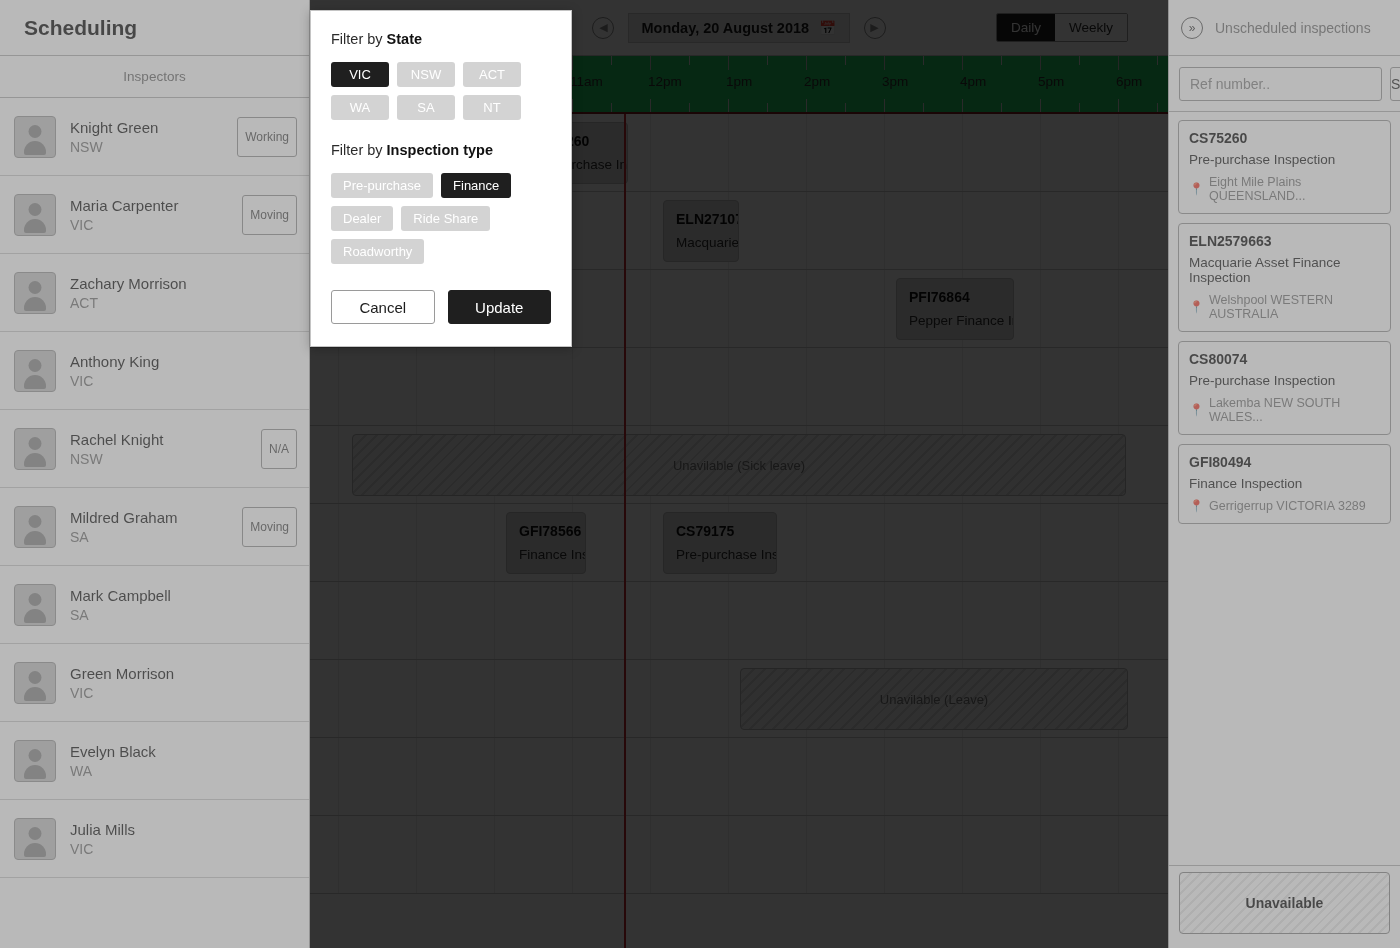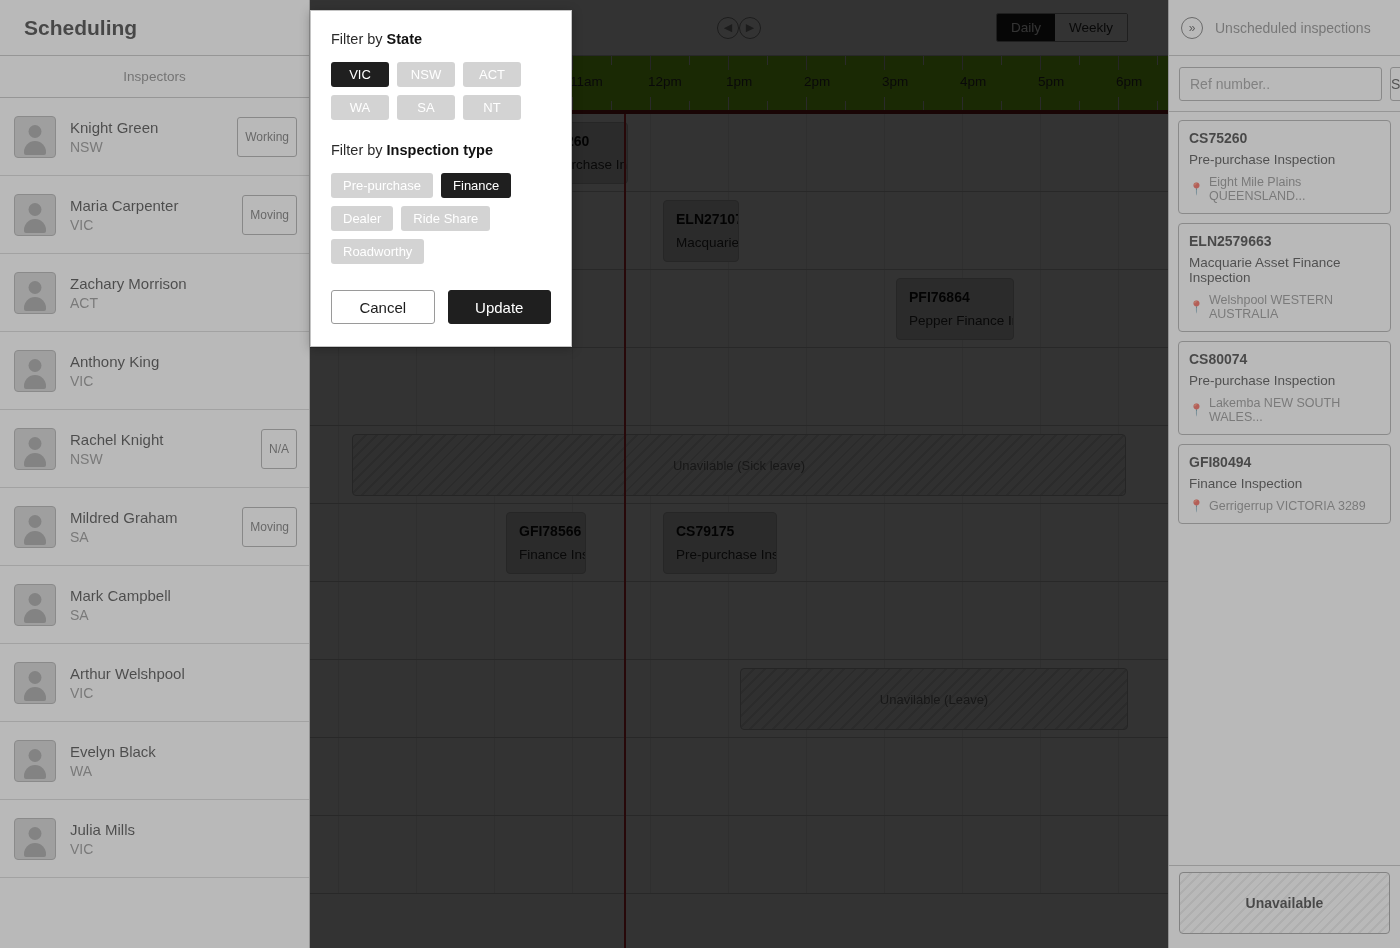--- a/index.html
+++ b/index.html
@@ -90,22 +90,22 @@
   }
   .cal-icon { font-size: 14px; }
   .view-toggle {
     position: absolute; right: 40px; top: 13px; display: flex;
     border: 1px solid #9b9b9b; border-radius: 2px; overflow: hidden;
   }
   .view-opt { padding: 6px 14px; font-size: 13.5px; cursor: pointer; background: #fff; color:#2b2b2b; }
   .view-opt.active { background: #1f1f1f; color: #fff; text-align: center; }
 
   .ruler {
-    height: 58px; background: #84cc16; position: relative;
-    border-bottom: 4px solid #7f1d1d; overflow: hidden;
+    height: 58px; background: #22c55e; position: relative;
+    border-bottom: 2px solid #7f1d1d; overflow: hidden;
   }
   .tick { position: absolute; top: 0; width: 1px; height: 14px; background: #bdbdbd; }
   .tick.half { height: 9px; background: #d4d4d4; }
   .tick-lbl {
     position: absolute; top: 18px; font-size: 13.5px; color: #2e2e2e;
     transform: translateX(-2px); white-space: nowrap;
   }
   .tick-bot { position: absolute; bottom: 0; width: 1px; height: 13px; background: #cfcfcf; }
 
   .grid-wrap { flex: 1; position: relative; overflow: hidden; background: #fff; }
@@ -267,21 +267,21 @@
         <div class="inspector-row">
           <div class="avatar"></div>
           <div class="insp-text">
             <div class="insp-name">Mark Campbell</div>
             <div class="insp-state">SA</div>
           </div>
         </div>
         <div class="inspector-row">
           <div class="avatar"></div>
           <div class="insp-text">
-            <div class="insp-name">Arthur Welshpool</div>
+            <div class="insp-name">Green Morrison</div>
             <div class="insp-state">VIC</div>
           </div>
         </div>
         <div class="inspector-row">
           <div class="avatar"></div>
           <div class="insp-text">
             <div class="insp-name">Evelyn Black</div>
             <div class="insp-state">WA</div>
           </div>
         </div>
@@ -291,20 +291,24 @@
             <div class="insp-name">Julia Mills</div>
             <div class="insp-state">VIC</div>
           </div>
         </div>
       </div>
   </div>
 
   <div class="center">
     <div class="sched-toolbar">
       <div class="nav-arrow">◀</div>
+      <div class="date-box">
+        <span>Monday, 20 August 2018</span>
+        <span class="cal-icon">📅</span>
+      </div>
       <div class="nav-arrow">▶</div>
       <div class="view-toggle">
         <div class="view-opt active">Daily</div>
         <div class="view-opt">Weekly</div>
       </div>
     </div>
     <div class="ruler" id="ruler">
         <div class="tick" style="left: 262px;"></div>
         <div class="tick-bot" style="left: 262px;"></div>
         <div class="tick half" style="left: 301px;"></div>

